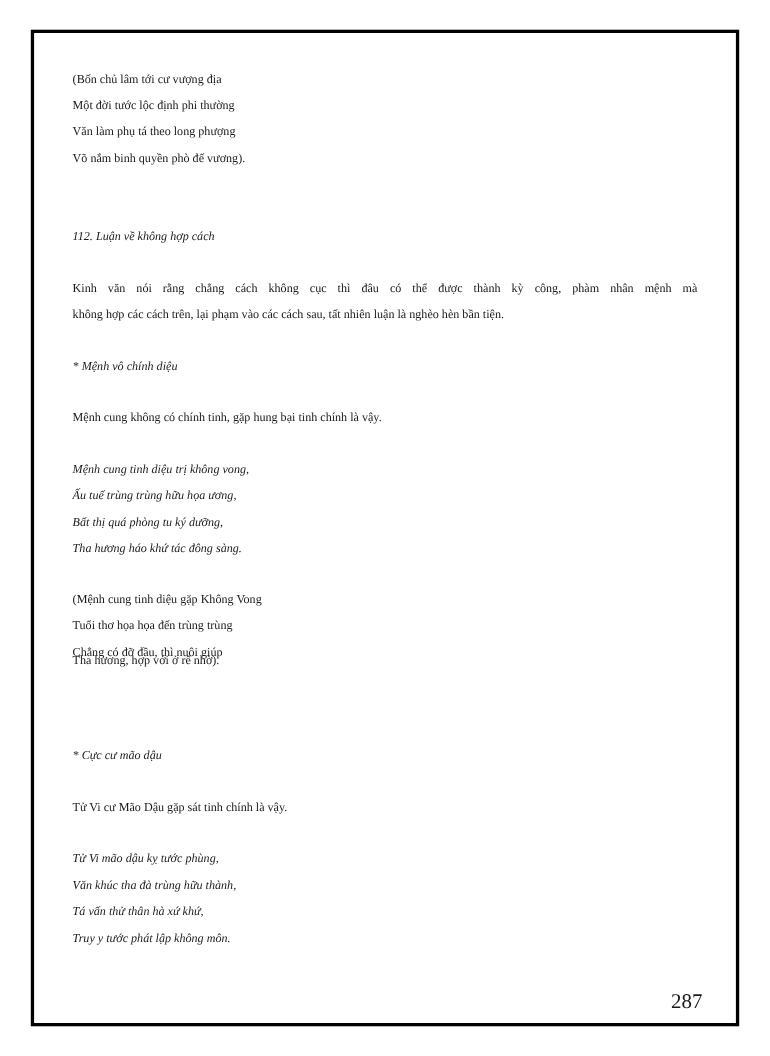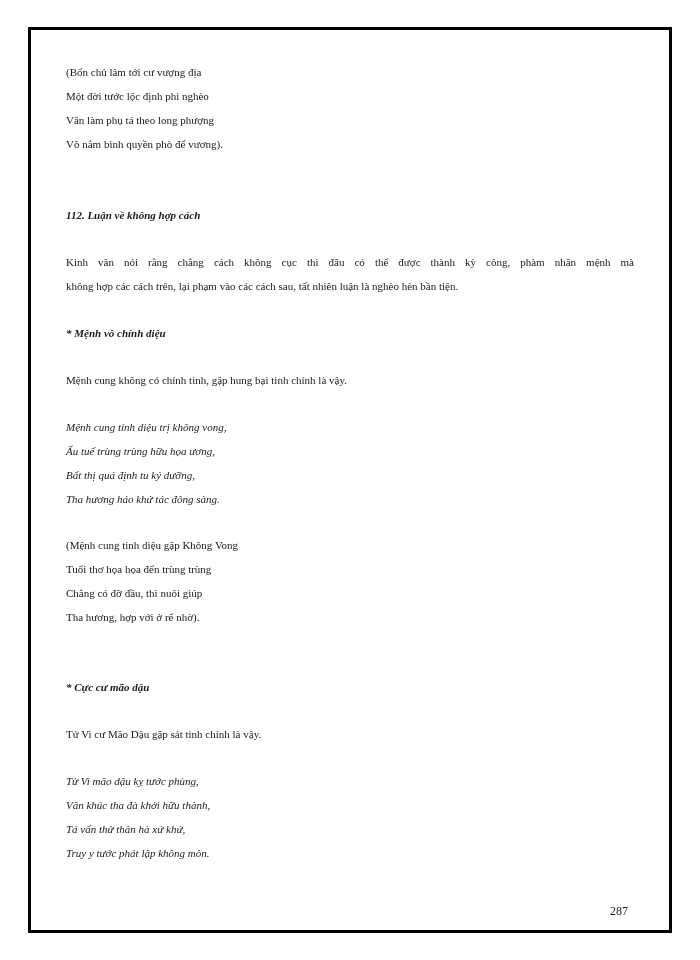--- a/index.html
+++ b/index.html
@@ -2,53 +2,53 @@
 <html><head>
 <meta charset="utf-8">
 <style>
   html, body { margin: 0; padding: 0; background: #ffffff; }
   body { width: 700px; height: 960px; position: relative; overflow: hidden;
          font-family: "Liberation Serif", "DejaVu Serif", serif; color: #1a1a1a; }
   .page-frame { position: absolute; left: 28px; top: 27px; width: 638px; height: 900px;
                 border: 3px solid #000; box-sizing: content-box; }
   .line { position: absolute; left: 66px; font-size: 11px; line-height: 16px; white-space: nowrap; }
   .italic { font-style: italic; font-family: Liberation Serif, serif; }
-  .heading { font-weight: bold; font-style: italic; }
+  .heading { font-weight: normal; font-style: italic; }
   .justify { white-space: normal; width: 568px; text-align: justify; text-align-last: justify; }
-  .page-number { position: absolute; left: 610px; top: 903px; font-size: 12px; line-height: 16px; }
+  .page-number { position: absolute; left: 610px; top: 903px; font-size: 19px; line-height: 16px; }
 </style>
 </head>
 <body>
 
 <div class="page-frame"></div>
 
 <div class="line" style="top:64px">(Bốn chủ lâm tới cư vượng địa</div>
-<div class="line" style="top:88px">Một đời tước lộc định phi nghèo</div>
+<div class="line" style="top:88px">Một đời tước lộc định phi thường</div>
 <div class="line" style="top:112px">Văn làm phụ tá theo long phượng</div>
 <div class="line" style="top:136px">Võ nắm binh quyền phò đế vương).</div>
 
 <div class="line heading" style="top:207px">112. Luận về không hợp cách</div>
 
 <div class="line justify" style="top:254px">Kinh văn nói rằng chẳng cách không cục thì đâu có thể được thành kỳ công, phàm nhân mệnh mà</div>
 <div class="line" style="top:278px">không hợp các cách trên, lại phạm vào các cách sau, tất nhiên luận là nghèo hèn bần tiện.</div>
 
 <div class="line heading" style="top:325px">* Mệnh vô chính diệu</div>
 <div class="line" style="top:372px">Mệnh cung không có chính tinh, gặp hung bại tinh chính là vậy.</div>
 
 <div class="line italic" style="top:419px">Mệnh cung tinh diệu trị không vong,</div>
 <div class="line italic" style="top:443px">Ấu tuế trùng trùng hữu họa ương,</div>
-<div class="line italic" style="top:467px">Bất thị quá định tu ký dưỡng,</div>
+<div class="line italic" style="top:467px">Bất thị quá phòng tu ký dưỡng,</div>
 <div class="line italic" style="top:491px">Tha hương háo khứ tác đông sàng.</div>
 
 <div class="line" style="top:537px">(Mệnh cung tinh diệu gặp Không Vong</div>
 <div class="line" style="top:561px">Tuổi thơ họa họa đến trùng trùng</div>
 <div class="line" style="top:585px">Chẳng có đỡ đầu, thì nuôi giúp</div>
-<div class="line" style="top:609px">Tha hương, hợp với ở rể nhờ).</div>
+<div class="line" style="top:593px">Tha hương, hợp với ở rể nhờ).</div>
 
 <div class="line heading" style="top:679px">* Cực cư mão dậu</div>
 <div class="line" style="top:726px">Tử Vi cư Mão Dậu gặp sát tinh chính là vậy.</div>
 
 <div class="line italic" style="top:773px">Tử Vi mão dậu kỵ tước phùng,</div>
-<div class="line italic" style="top:797px">Văn khúc tha đà khởi hữu thành,</div>
+<div class="line italic" style="top:797px">Văn khúc tha đà trùng hữu thành,</div>
 <div class="line italic" style="top:821px">Tá vấn thử thân hà xứ khứ,</div>
 <div class="line italic" style="top:845px">Truy y tước phát lập không môn.</div>
 
 <div class="page-number">287</div>
 
 </body></html>

